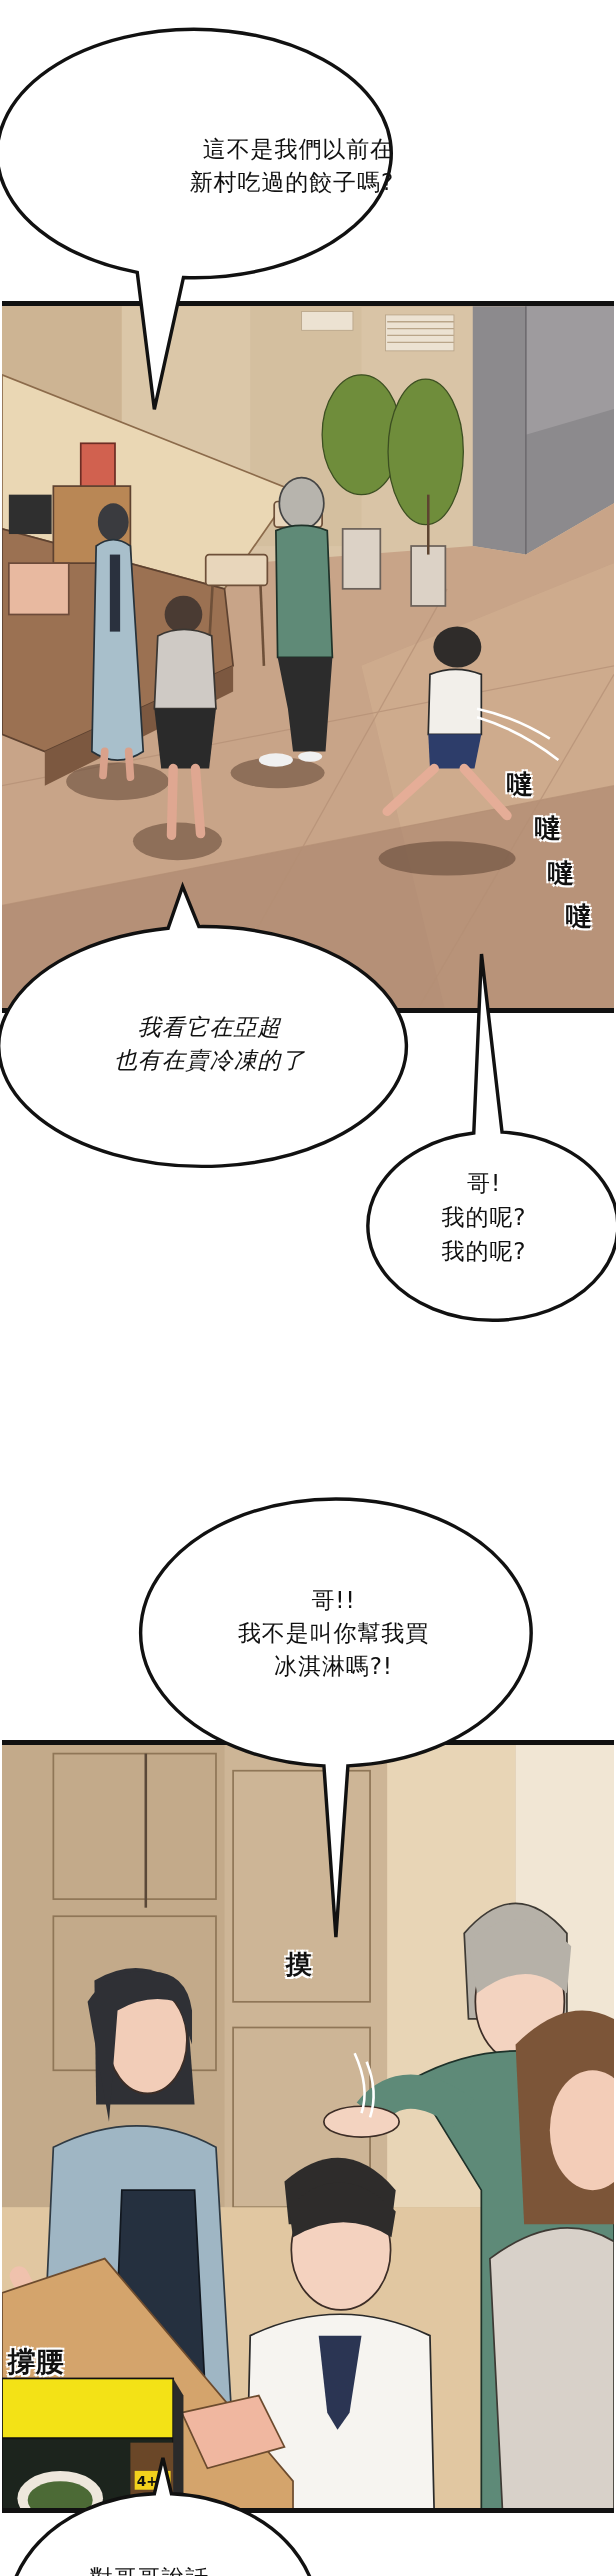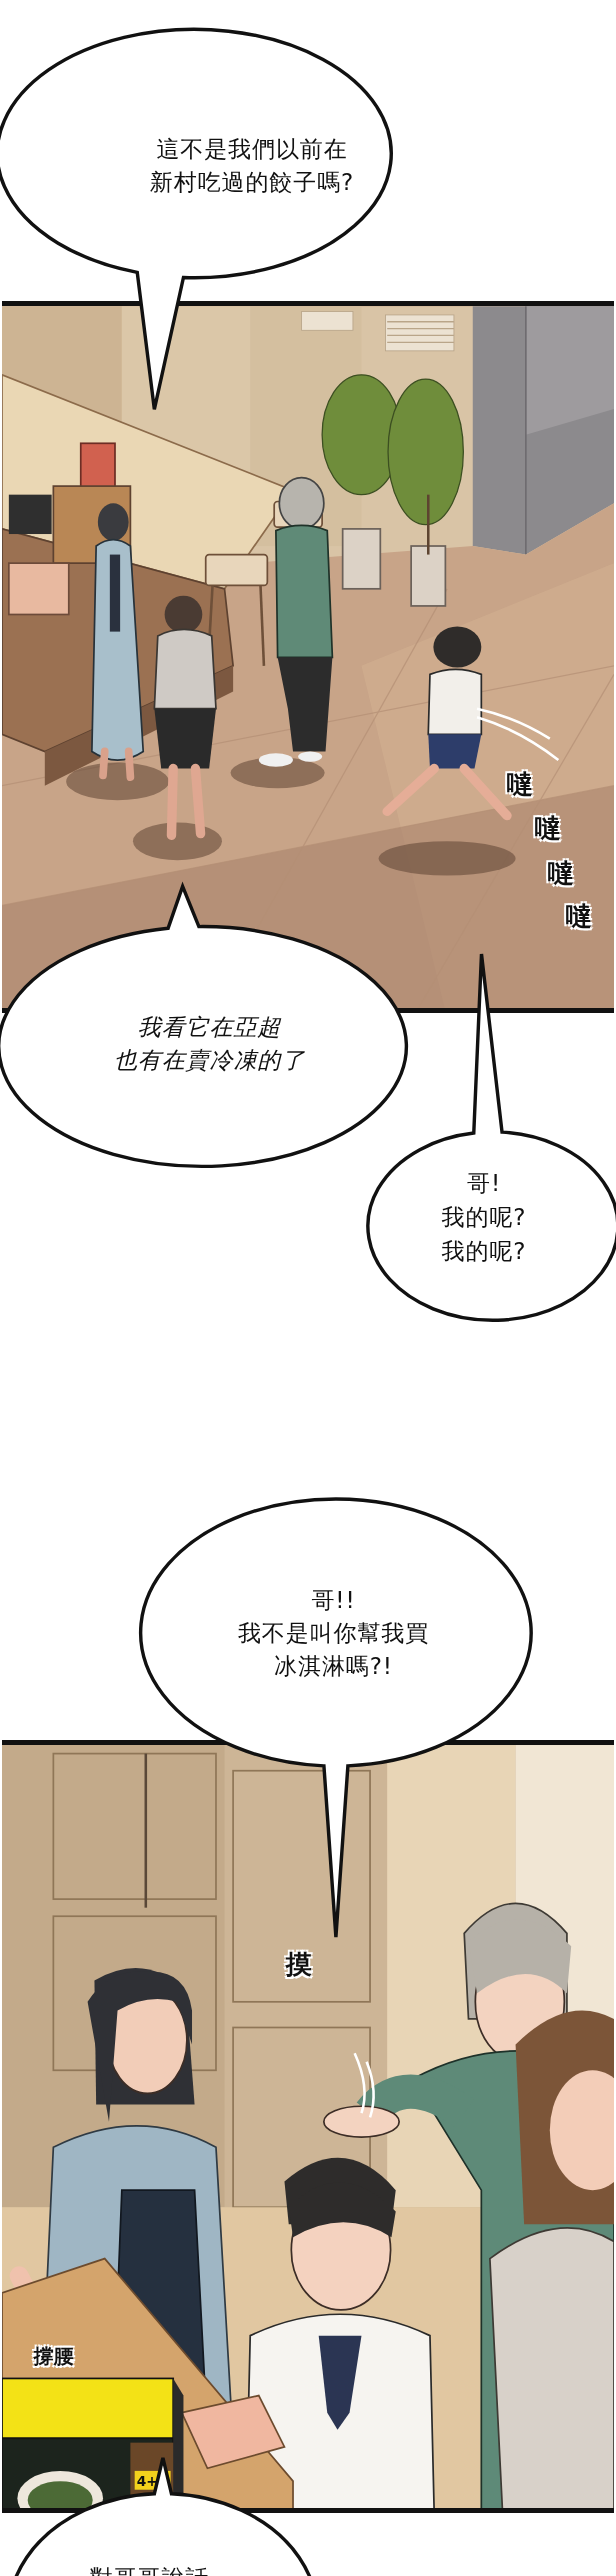--- a/index.html
+++ b/index.html
@@ -189,40 +189,40 @@
     <rect x="0" y="740" width="200" height="70" fill="#f3e216" stroke="#111" stroke-width="2"></rect>
     <rect x="0" y="810" width="200" height="93" fill="#1c241d" stroke="#111" stroke-width="2"></rect>
     <rect x="150" y="815" width="60" height="88" fill="#6a4728"></rect>
     <rect x="155" y="848" width="42" height="22" fill="#f3d11c"></rect>
     <ellipse cx="68" cy="880" rx="50" ry="32" fill="#eee7dc"></ellipse>
     <ellipse cx="68" cy="882" rx="38" ry="22" fill="#4c6a36"></ellipse>
     <path d="M200 740 L212 760 L212 903 L200 903 Z" fill="#2a2a2a"></path>
   </svg>
 
   <span class="sfx" style="left:284px; top:202px;">摸</span>
-  <span class="sfx" style="left:32px; top:598px; font-size:20px;">撐腰</span>
+  <span class="sfx" style="left:6px; top:598px; font-size:28px;">撐腰</span>
   <span style="position:absolute; left:135px; top:728px; font-size:13.7px; font-weight:bold; color:#111; font-family:'DejaVu Sans', sans-serif;">4+1</span>
 </div>
 
 <svg width="617" height="2576" viewBox="0 0 720 3008" style="pointer-events:none;">
   <g fill="#ffffff" stroke="#111111" stroke-width="4" stroke-linejoin="miter">
 
     <path d="M 160 318 L 180 478 L 214 324 A 230 145 0 1 0 160 318 Z"></path>
 
     <path d="M 196 1084 L 213 1035 L 232 1082 A 238 140 0 1 1 196 1084 Z"></path>
 
     <path d="M 553 1323 L 562 1114 L 586 1322 A 146 110 0 1 1 553 1323 Z"></path>
 
     <path d="M 378 2062 L 392 2262 L 406 2062 A 228 156 0 1 0 378 2062 Z"></path>
 
     <path d="M 180 2912 L 190 2870 L 200 2912 A 180 140 0 1 1 180 2912 Z"></path>
   </g>
 </svg>
 
-<div class="bubble-text" style="left:98px; top:133px; width:308px;">這不是我們以前在
+<div class="bubble-text" style="left:86px; top:133px; width:308px;text-align:right;">這不是我們以前在
 新村吃過的餃子嗎?</div>
 <div class="bubble-text" style="left:51px; top:1011px; width:317px;font-style:italic;">我看它在亞超
 也有在賣冷凍的了</div>
 <div class="bubble-text" style="left:394px; top:1166px; width:180px; line-height:34px;">哥!
 我的呢?
 我的呢?</div>
 <div class="bubble-text" style="left:188px; top:1584px; width:291px;">哥!!
 我不是叫你幫我買
 冰淇淋嗎?!</div>
 <div class="bubble-text" style="left:51px; top:2562px; width:197px;">對哥哥說話</div>

